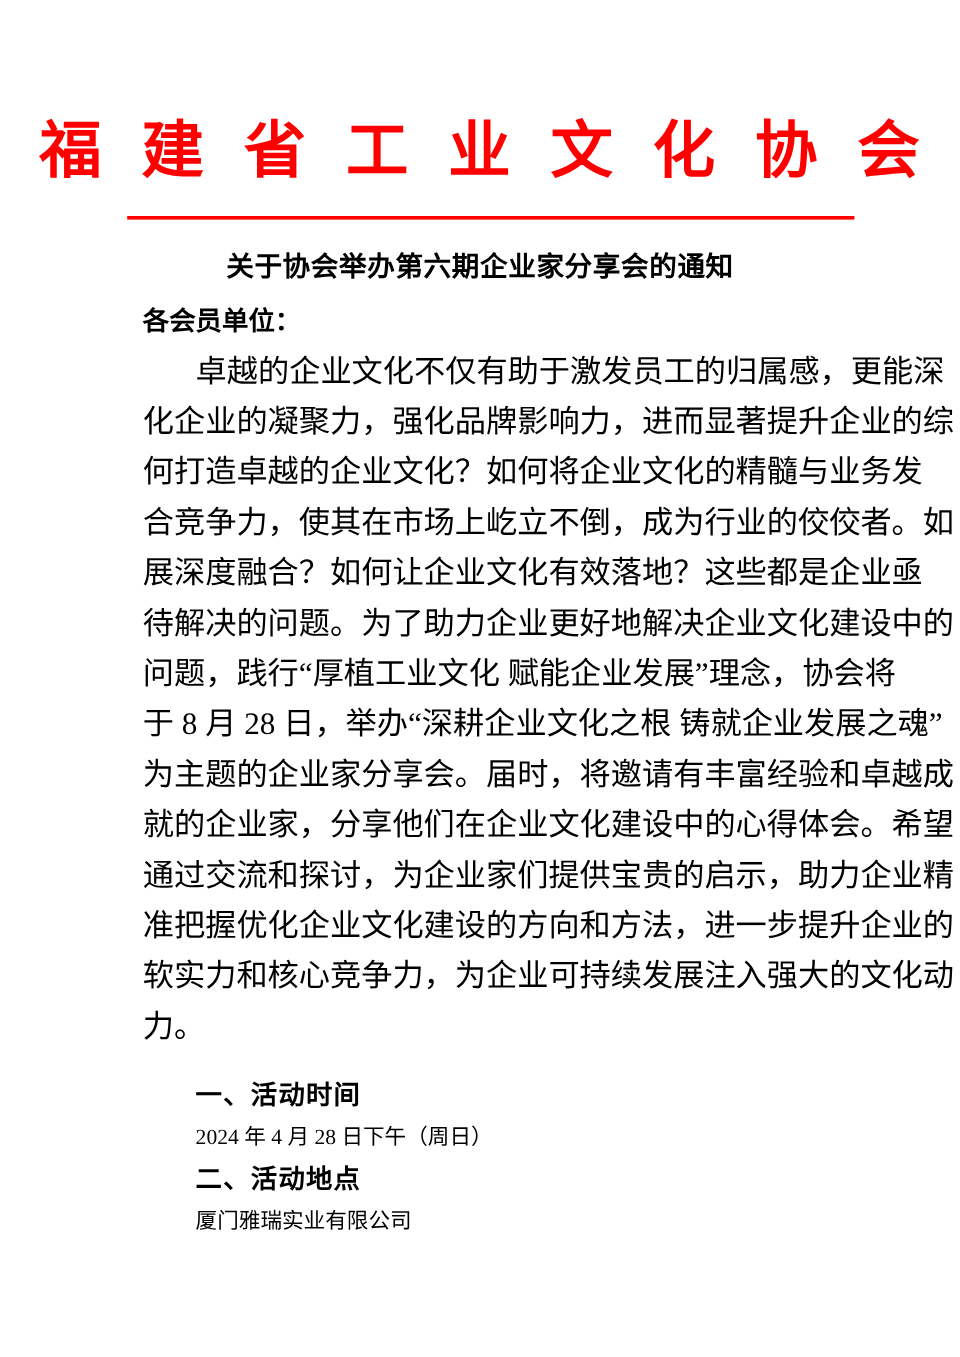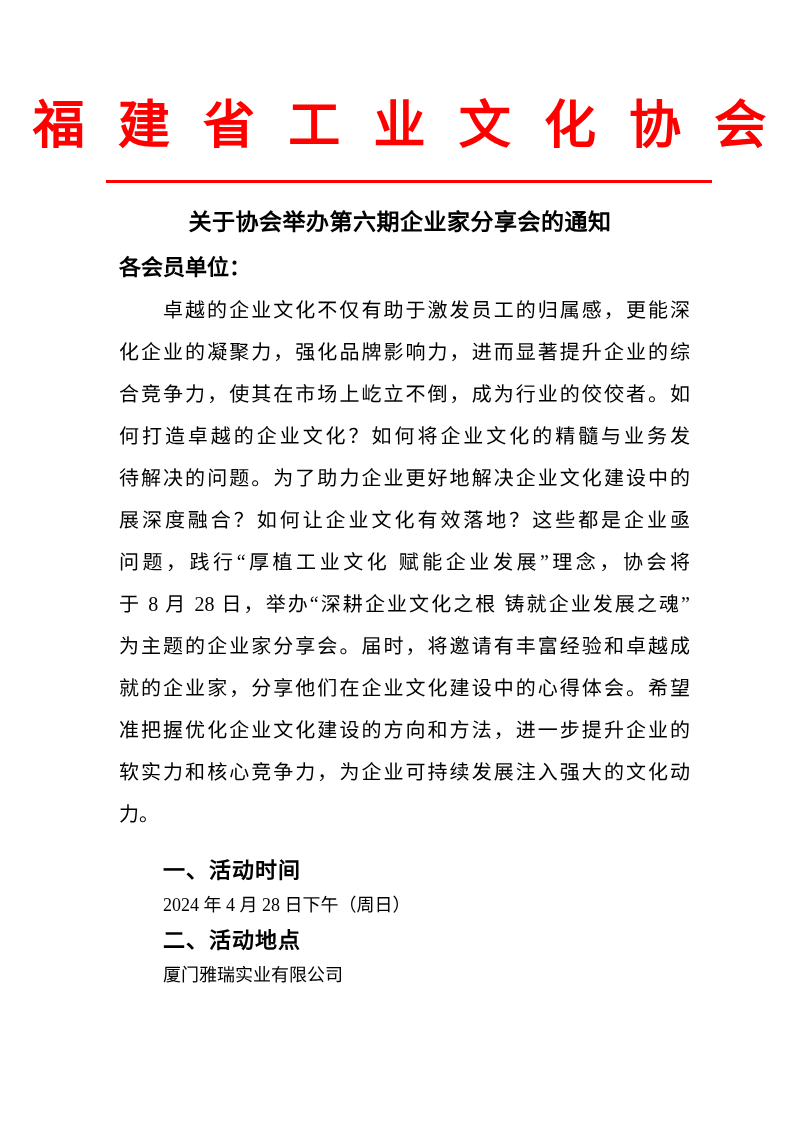--- a/index.html
+++ b/index.html
@@ -64,21 +64,21 @@
   .salutation {
     font-family: "Liberation Sans", "DejaVu Sans", sans-serif;
     font-weight: bold;
     font-size: 22px;
     line-height: 42px;
   }
 
   .paragraph { }
 
   .para-line {
-    font-size: 20px;
+    font-size: 26px;
     line-height: 42px;
     text-align: justify;
     text-align-last: justify;
     white-space: nowrap;
   }
   .para-line.first { text-indent: 44px; }
   .para-line.last  { text-align-last: left; white-space: normal; }
 
   .sections { margin-top: 18px; }
 
@@ -108,28 +108,29 @@
 
   <div class="doc-title">关于协会举办第六期企业家分享会的通知</div>
 
   <div class="body-block">
 
     <div class="salutation">各会员单位：</div>
 
     <div class="paragraph" id="paragraph">
         <div class="para-line first">卓越的企业文化不仅有助于激发员工的归属感，更能深</div>
         <div class="para-line">化企业的凝聚力，强化品牌影响力，进而显著提升企业的综</div>
+        <div class="para-line">何打造卓越的企业文化？如何将企业文化的精髓与业务发</div>
         <div class="para-line">合竞争力，使其在市场上屹立不倒，成为行业的佼佼者。如</div>
-        <div class="para-line">何打造卓越的企业文化？如何将企业文化的精髓与业务发</div>
+        <div class="para-line">展深度融合？如何让企业文化有效落地？这些都是企业亟</div>
         <div class="para-line">待解决的问题。为了助力企业更好地解决企业文化建设中的</div>
-        <div class="para-line">展深度融合？如何让企业文化有效落地？这些都是企业亟</div>
         <div class="para-line">问题，践行“厚植工业文化 赋能企业发展”理念，协会将</div>
         <div class="para-line">于 8 月 28 日，举办“深耕企业文化之根 铸就企业发展之魂”</div>
         <div class="para-line">为主题的企业家分享会。届时，将邀请有丰富经验和卓越成</div>
         <div class="para-line">就的企业家，分享他们在企业文化建设中的心得体会。希望</div>
+        <div class="para-line">通过交流和探讨，为企业家们提供宝贵的启示，助力企业精</div>
         <div class="para-line">准把握优化企业文化建设的方向和方法，进一步提升企业的</div>
         <div class="para-line">软实力和核心竞争力，为企业可持续发展注入强大的文化动</div>
         <div class="para-line last">力。</div>
       </div>
 
     <div class="sections" id="sections">
         <div class="section-heading">一、活动时间</div>
         <div class="section-content">2024 年 4 月 28 日下午（周日）</div>
         <div class="section-heading">二、活动地点</div>
         <div class="section-content">厦门雅瑞实业有限公司</div>

